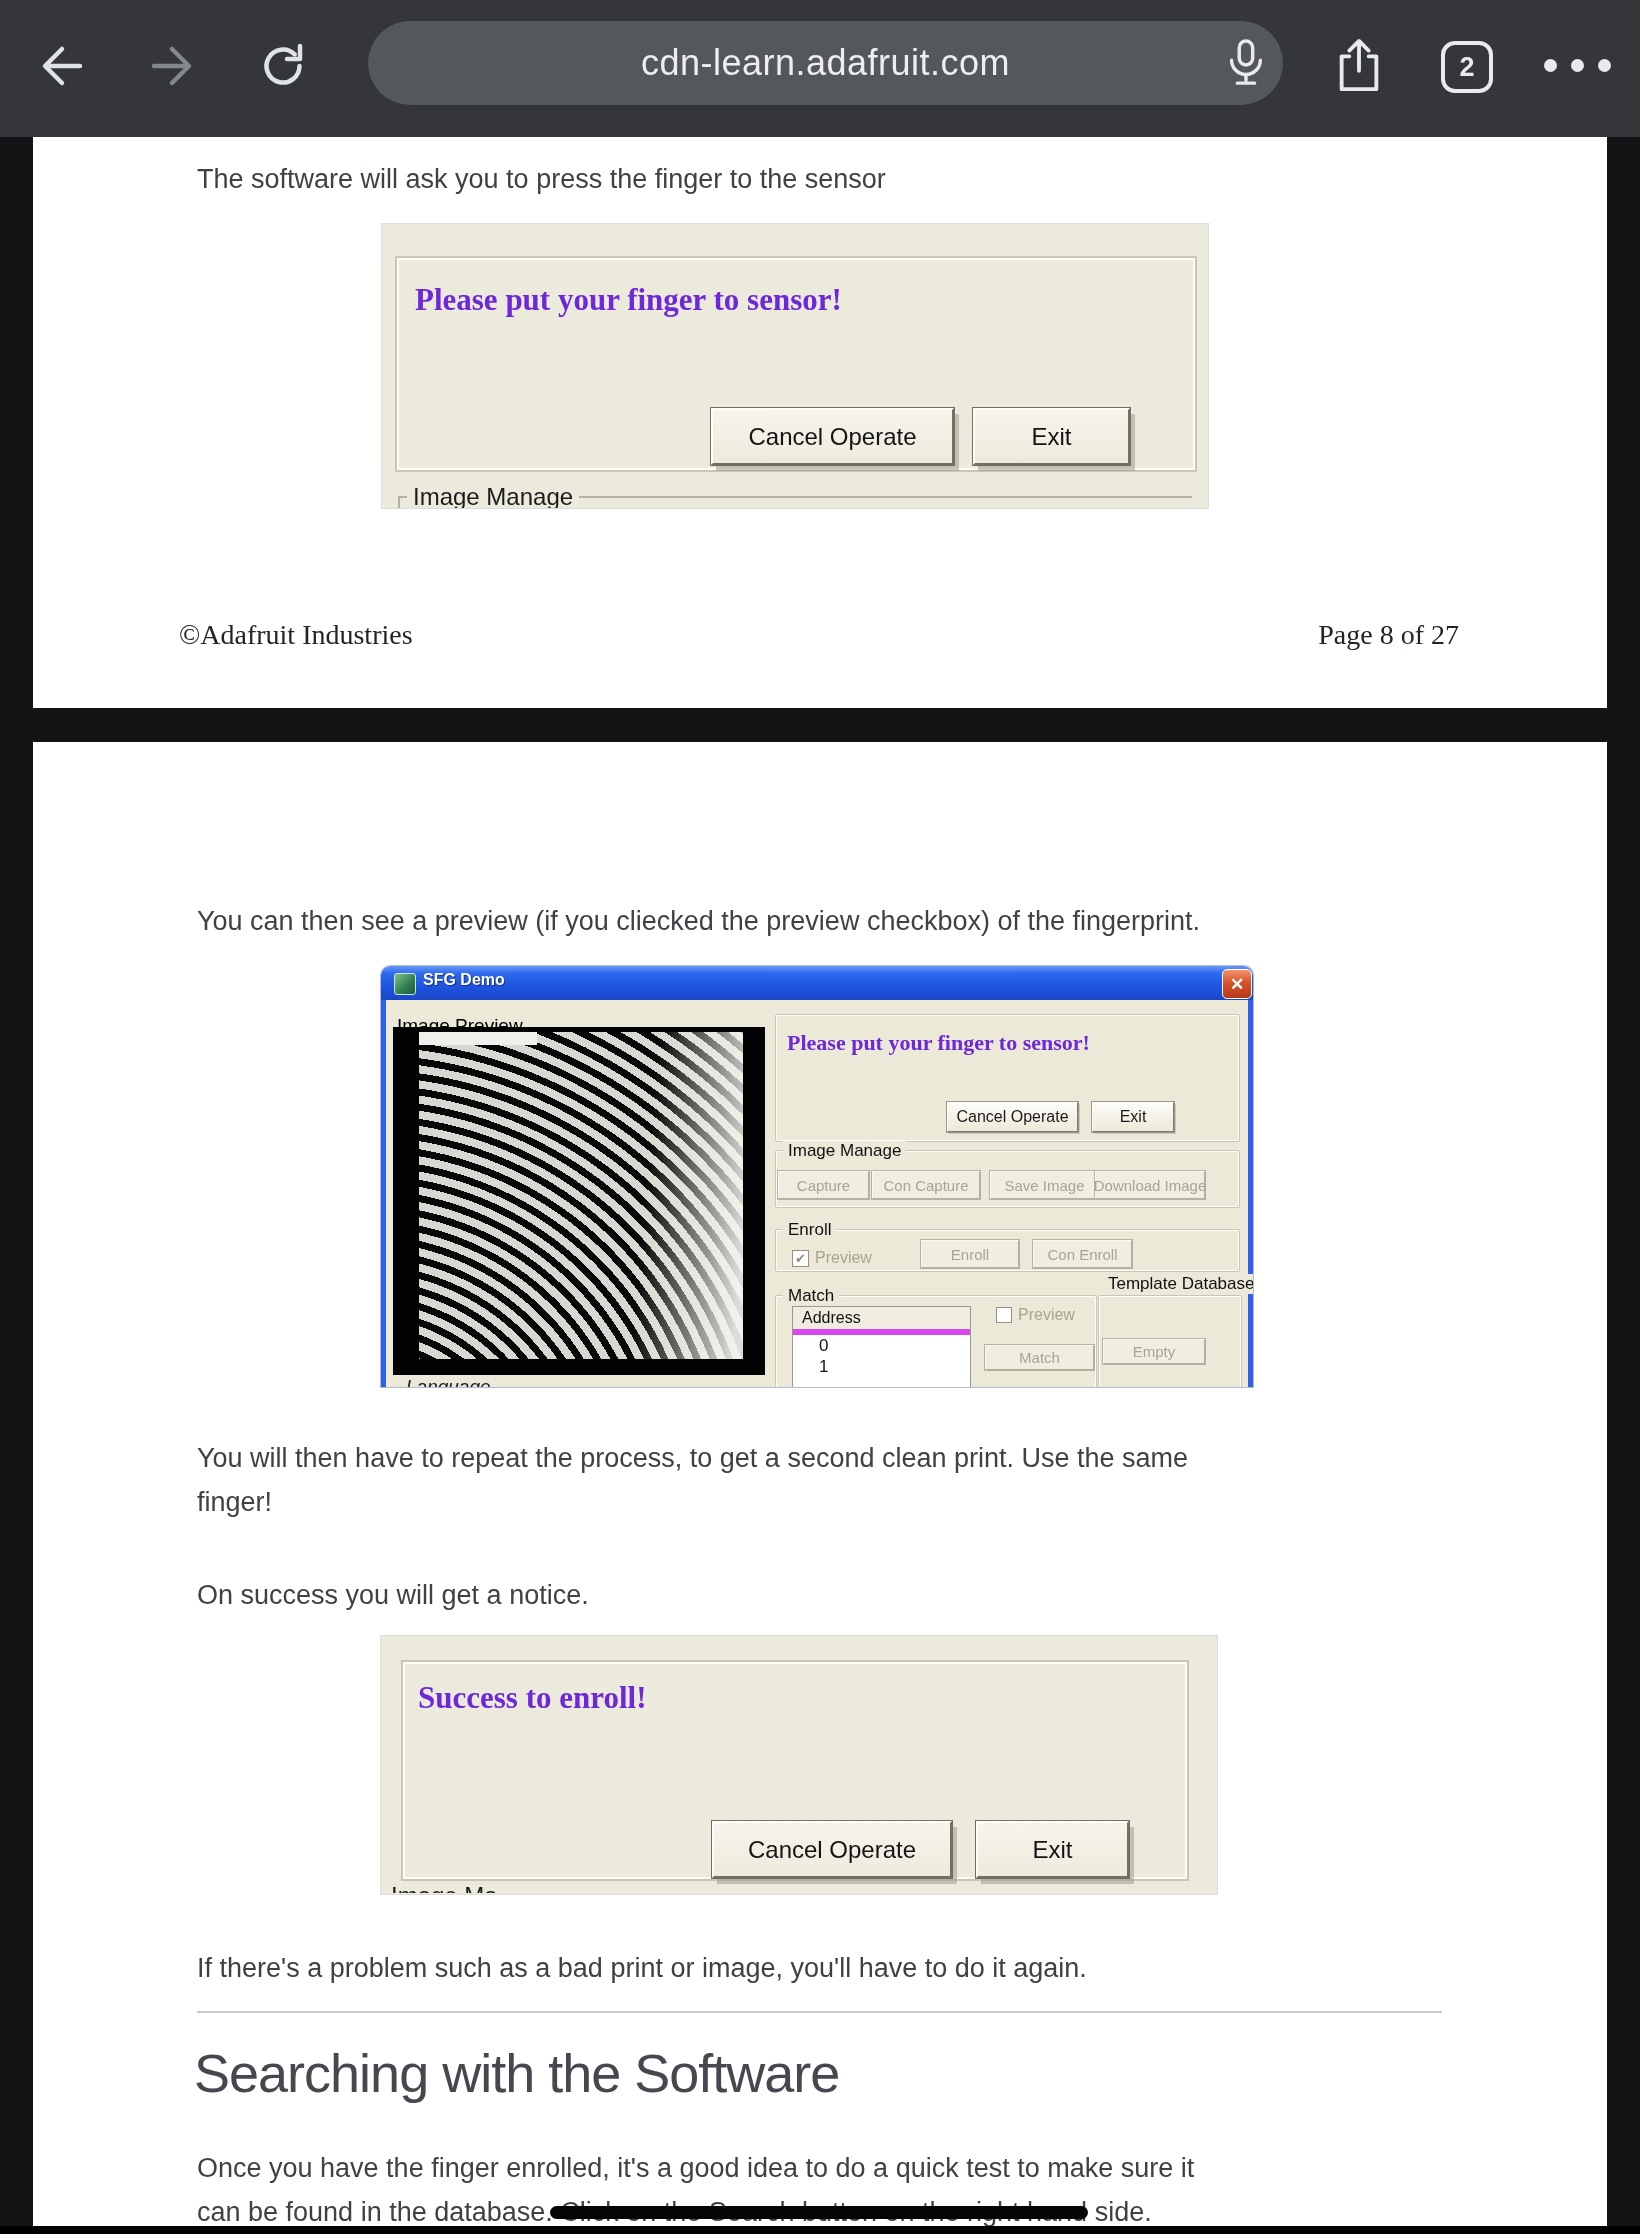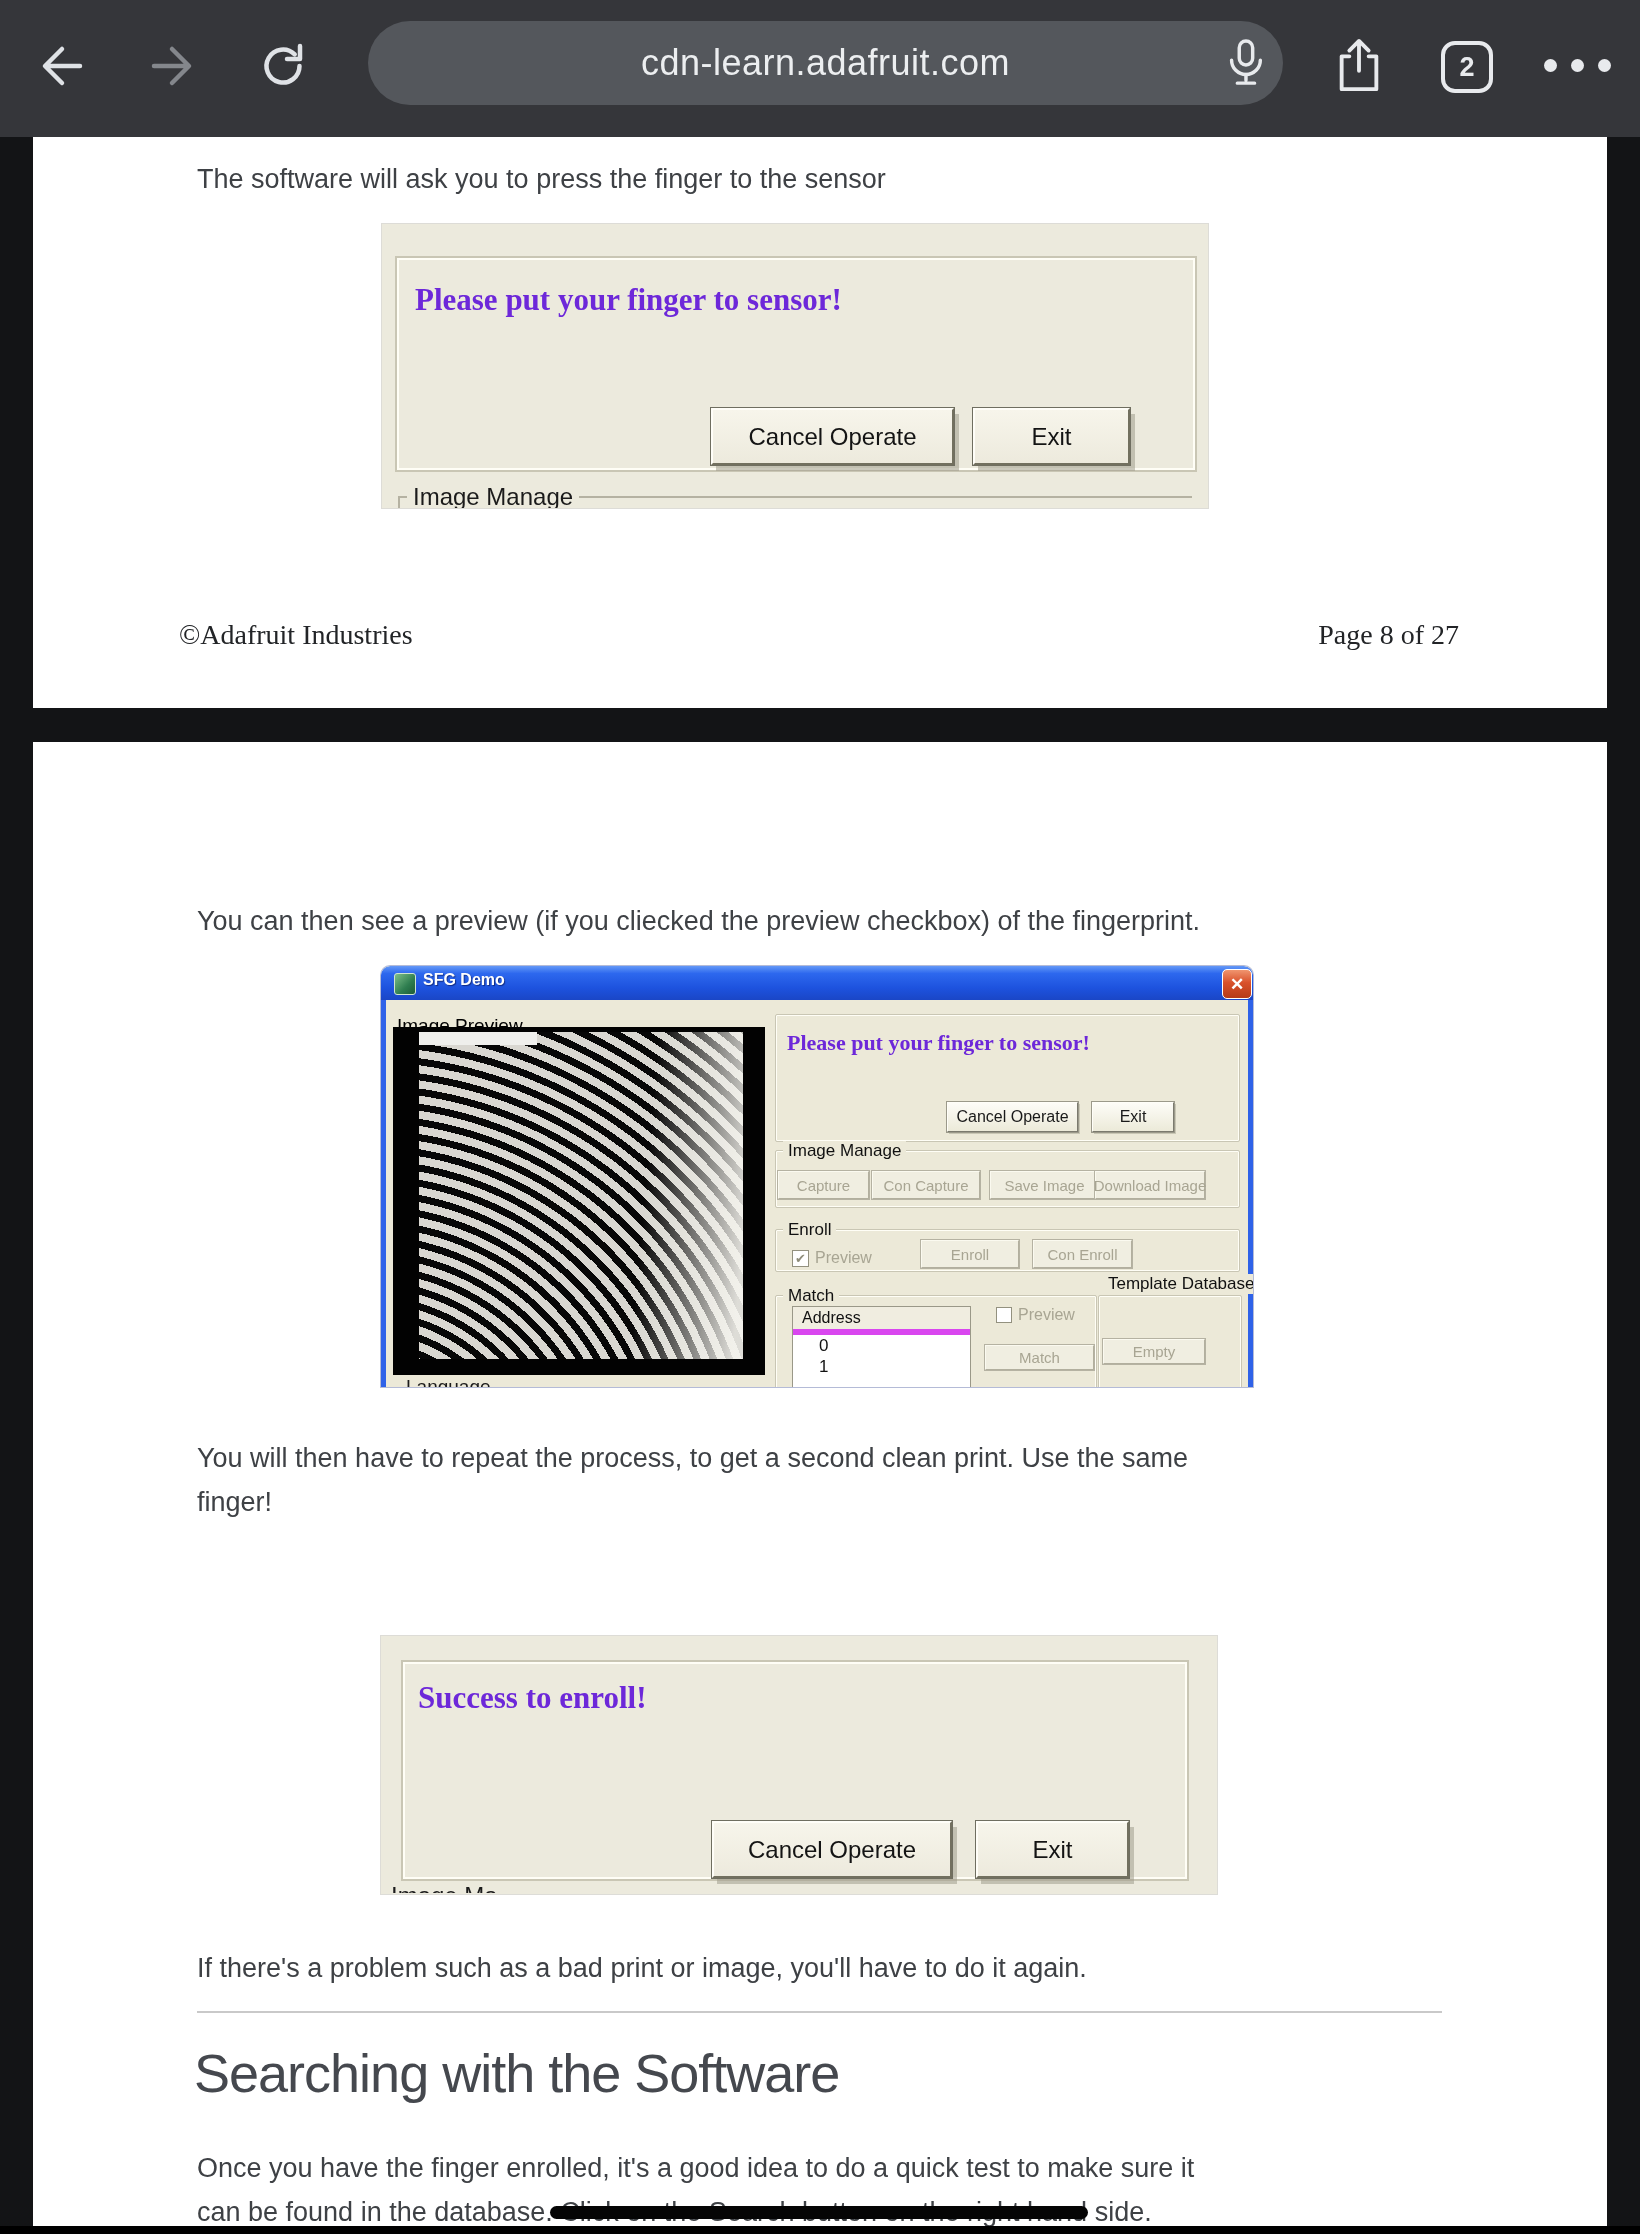--- a/index.html
+++ b/index.html
@@ -207,25 +207,26 @@
       <div class="xp-list-row">1</div>
     </div>
     <div class="xp-check" style="left:615px;top:341px;width:14px;height:14px;"></div>
     <div class="xp-label" style="left:637px;top:340px;font-size:16px;color:#a8a593;">Preview</div>
     <div class="xp-btn disabled" style="left:604px;top:379px;width:107px;height:23px;">Match</div>
 
     <div class="xp-group" style="left:717px;top:329px;width:142px;height:92px;"></div>
     <div class="xp-group-label" style="left:722px;top:308px;">Template Database</div>
     <div class="xp-btn disabled" style="left:722px;top:373px;width:100px;height:23px;">Empty</div>
 
-    <div class="clip-partial xp-label" style="left:25px;top:410px;height:11px;font-size:19px;">Language</div>
+    <div class="clip-partial xp-label" style="left:25px;top:410px;height:11px;font-size:19px;font-style:italic;">Language</div>
   </div>
 
   <div class="body-text" style="left:197px;top:1436px;">You will then have to repeat the process, to get a second clean print. Use the same</div>
   <div class="body-text" style="left:197px;top:1480px;">finger!</div>
+  <div class="body-text" style="left:197px;top:1573px;">On success you will get a notice.</div>
 
   <div class="dialog" style="left:381px;top:1636px;width:836px;height:258px;">
     <div class="inner-box" style="left:20px;top:24px;width:784px;height:217px;"></div>
     <div class="blue-msg" style="left:37px;top:44px;font-size:31px;">Success to enroll!</div>
     <div class="xp-btn-big" style="left:331px;top:185px;width:236px;height:53px;">Cancel Operate</div>
     <div class="xp-btn-big" style="left:595px;top:185px;width:149px;height:53px;">Exit</div>
   </div>
   <div class="clip-partial" style="left:391px;top:1882px;height:11px;font-size:24px;">Image Ma</div>
 
   <div class="body-text" style="left:197px;top:1946px;">If there's a problem such as a bad print or image, you'll have to do it again.</div>

